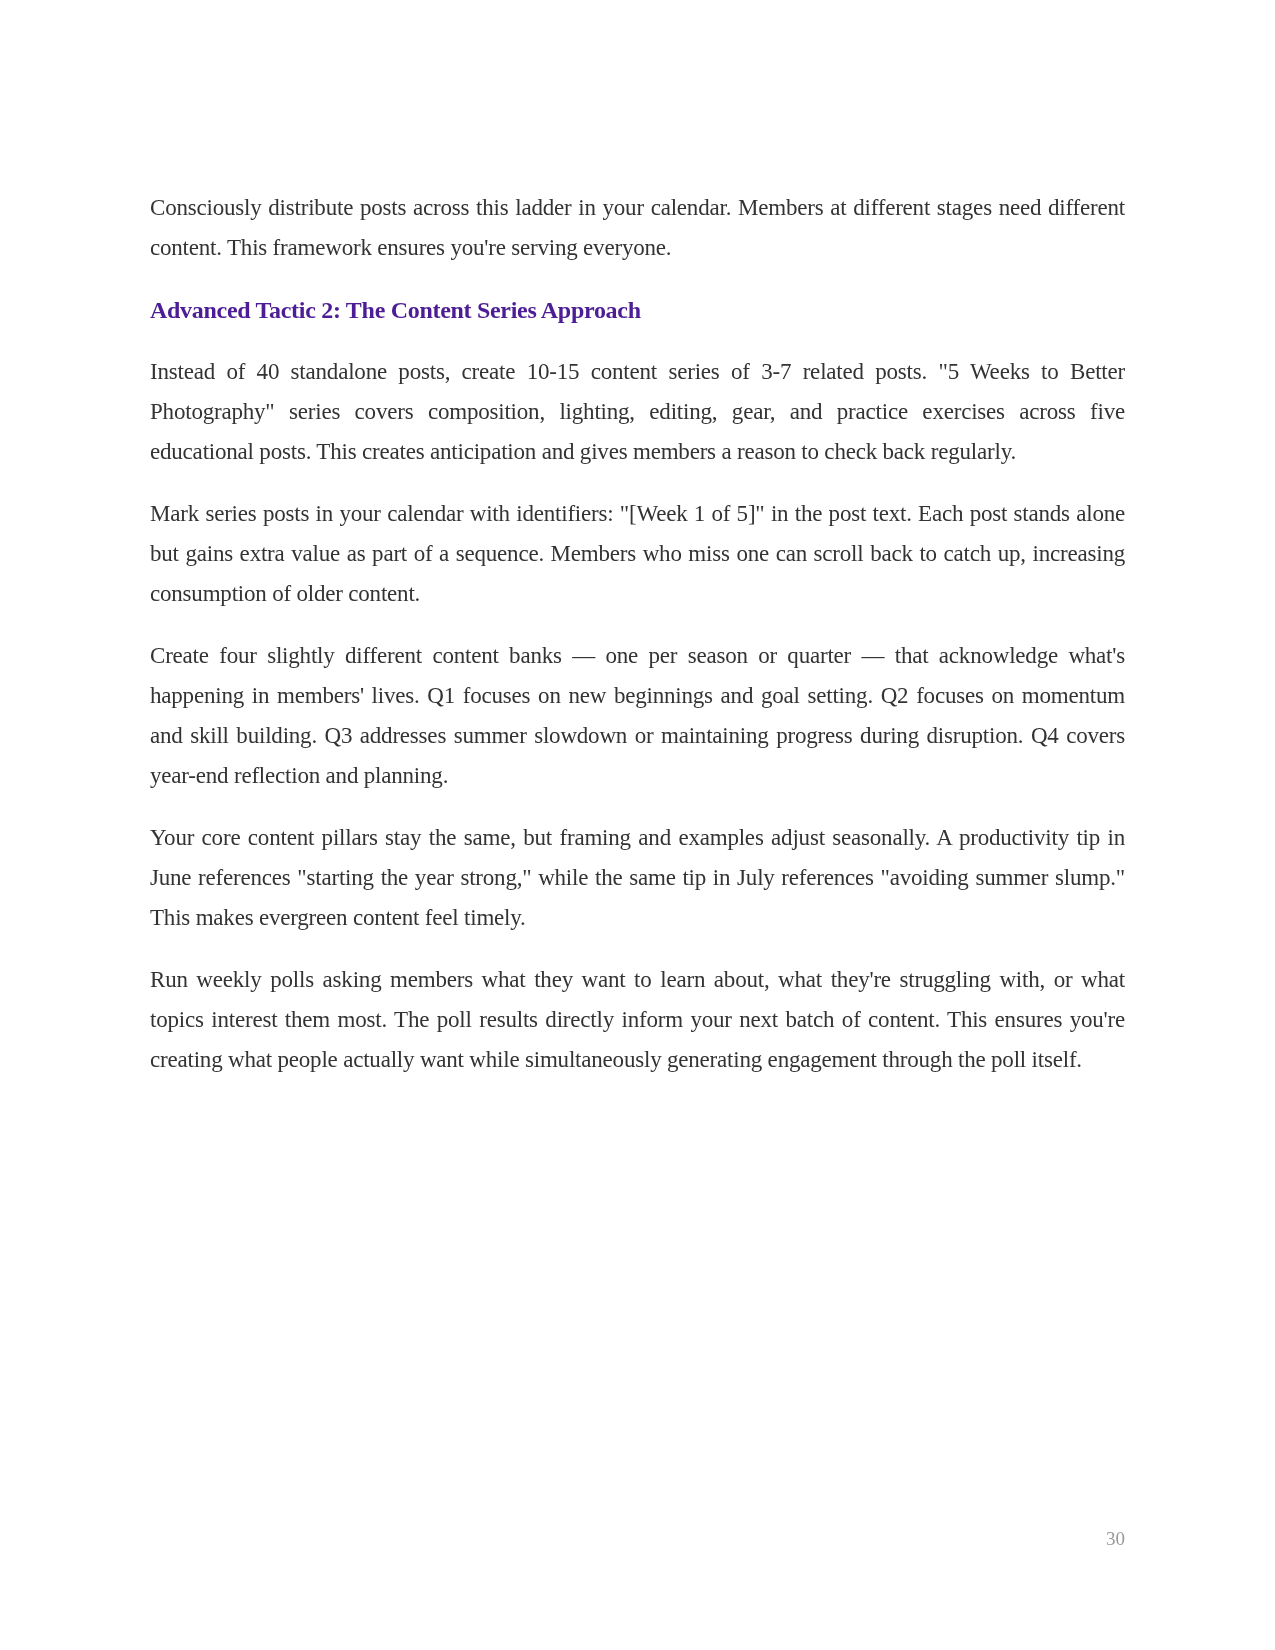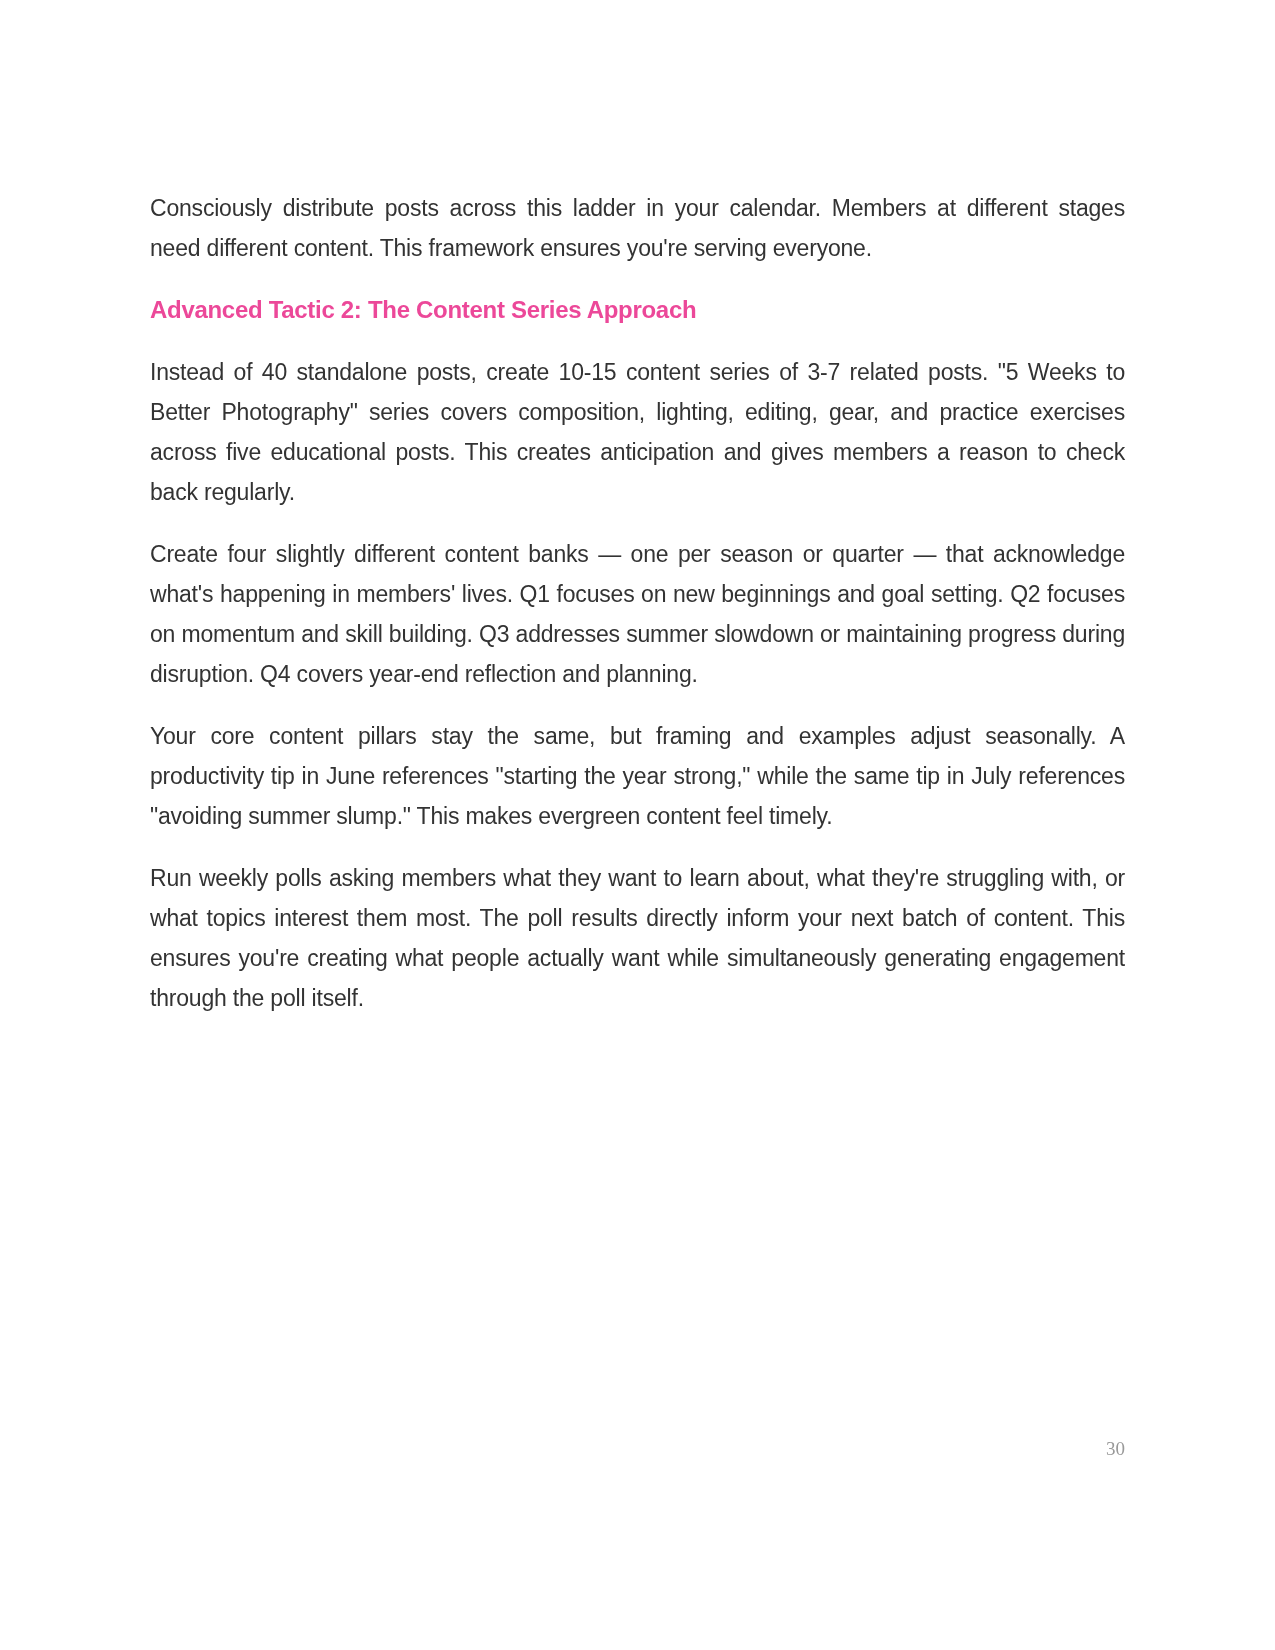--- a/index.html
+++ b/index.html
@@ -11,55 +11,56 @@
       width: 1275px;
       height: 1650px;
       position: relative;
       overflow: hidden;
     }
     .page {
       position: absolute;
       left: 150px;
       top: 188px;
       width: 975px;
-      font-family: Liberation Sans, sans-serif;
+      font-family: Liberation Serif, serif;
       color: #333333;
     }
     .para {
       margin: 0 0 22px 0;
       font-size: 23px;
       line-height: 40px;
       text-align: justify;
       letter-spacing: -0.2px;
     }
     .heading {
       margin: 0 0 22px 0;
       font-size: 24px;
       line-height: 40px;
       font-weight: bold;
-      color: #ec4899;
+      color: #4c1d95;
       letter-spacing: -0.3px;
     }
     .page-number {
       position: absolute;
       right: 150px;
-      top: 1438px;
+      top: 1528px;
       font-family: "Liberation Serif", "DejaVu Serif", serif;
       font-size: 19px;
       color: #999999;
     }
   </style>
 </head>
 <body>
 
 <main class="page">
   <p class="para">Consciously distribute posts across this ladder in your calendar. Members at different stages need different content. This framework ensures you're serving everyone.</p>
 
   <h2 class="heading">Advanced Tactic 2: The Content Series Approach</h2>
   <p class="para">Instead of 40 standalone posts, create 10-15 content series of 3-7 related posts. "5 Weeks to Better Photography" series covers composition, lighting, editing, gear, and practice exercises across five educational posts. This creates anticipation and gives members a reason to check back regularly.</p>
+  <p class="para">Mark series posts in your calendar with identifiers: "[Week 1 of 5]" in the post text. Each post stands alone but gains extra value as part of a sequence. Members who miss one can scroll back to catch up, increasing consumption of older content.</p>
 
   <p class="para">Create four slightly different content banks — one per season or quarter — that acknowledge what's happening in members' lives. Q1 focuses on new beginnings and goal setting. Q2 focuses on momentum and skill building. Q3 addresses summer slowdown or maintaining progress during disruption. Q4 covers year-end reflection and planning.</p>
   <p class="para">Your core content pillars stay the same, but framing and examples adjust seasonally. A productivity tip in June references "starting the year strong," while the same tip in July references "avoiding summer slump." This makes evergreen content feel timely.</p>
 
   <p class="para">Run weekly polls asking members what they want to learn about, what they're struggling with, or what topics interest them most. The poll results directly inform your next batch of content. This ensures you're creating what people actually want while simultaneously generating engagement through the poll itself.</p>
 </main>
 
 <div class="page-number">30</div>
 
 </body></html>

